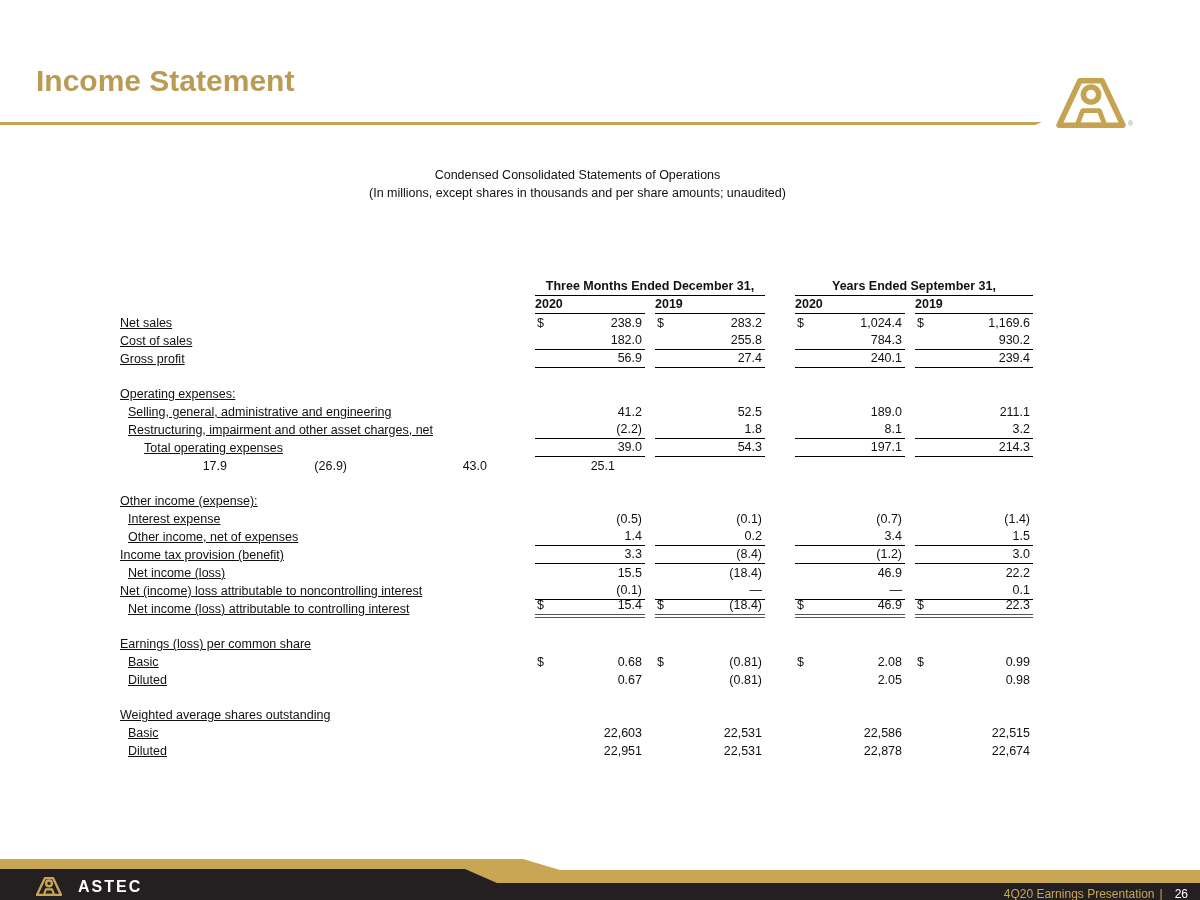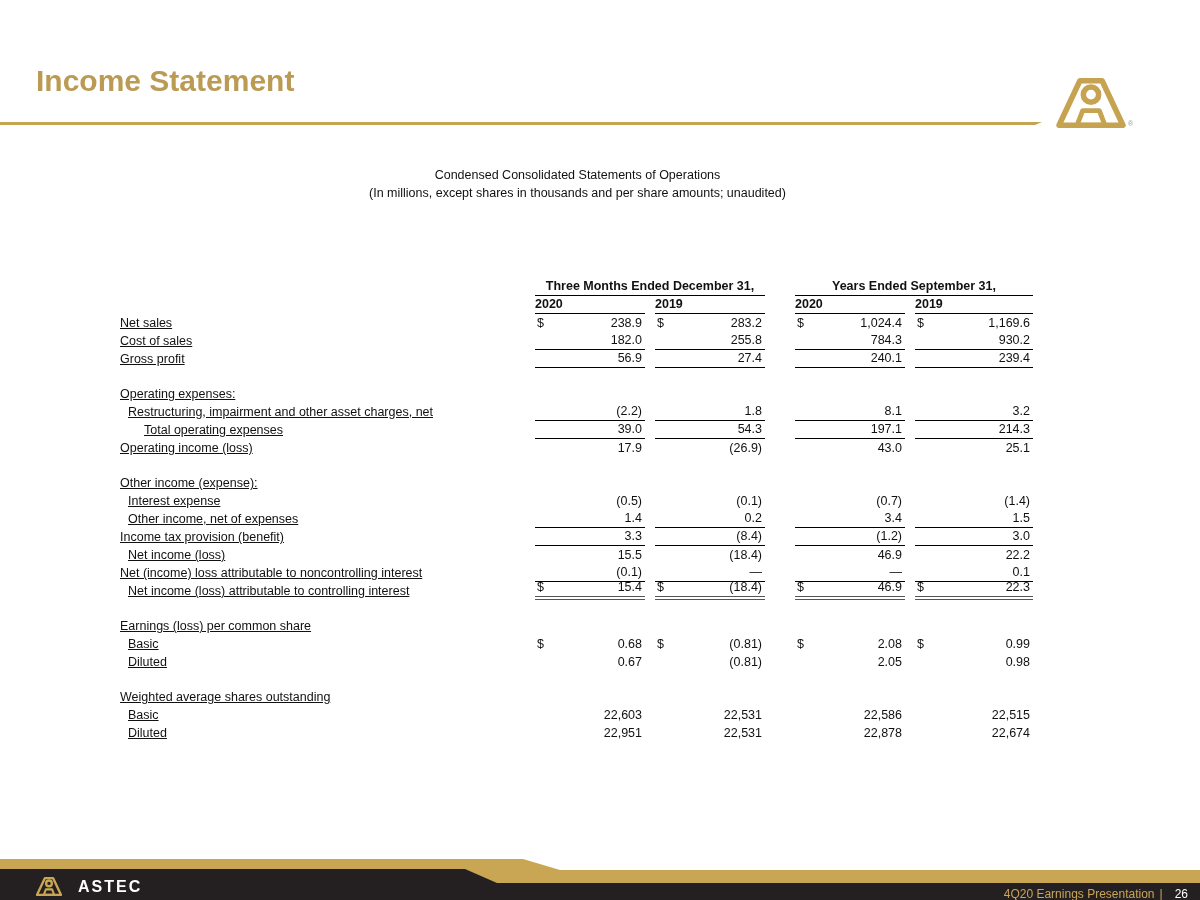--- a/index.html
+++ b/index.html
@@ -133,20 +133,39 @@
         <div class="cell val c3 ul">
           <span class="dollar"></span>
           <span class="num">239.4</span>
         </div>
       </div>
       <div class="t-row spacer"></div>
       <div class="t-row">
         <div class="cell label indent0">Operating expenses:</div>
       </div>
       <div class="t-row">
+        <div class="cell label indent1">Selling, general, administrative and engineering</div>
+        <div class="cell val c0">
+          <span class="dollar"></span>
+          <span class="num">41.2</span>
+        </div>
+        <div class="cell val c1">
+          <span class="dollar"></span>
+          <span class="num">52.5</span>
+        </div>
+        <div class="cell val c2">
+          <span class="dollar"></span>
+          <span class="num">189.0</span>
+        </div>
+        <div class="cell val c3">
+          <span class="dollar"></span>
+          <span class="num">211.1</span>
+        </div>
+      </div>
+      <div class="t-row">
         <div class="cell label indent1">Restructuring, impairment and other asset charges, net</div>
         <div class="cell val c0 ul">
           <span class="dollar"></span>
           <span class="num">(2.2)</span>
         </div>
         <div class="cell val c1 ul">
           <span class="dollar"></span>
           <span class="num">1.8</span>
         </div>
         <div class="cell val c2 ul">
@@ -171,21 +190,20 @@
         <div class="cell val c2 ul">
           <span class="dollar"></span>
           <span class="num">197.1</span>
         </div>
         <div class="cell val c3 ul">
           <span class="dollar"></span>
           <span class="num">214.3</span>
         </div>
       </div>
       <div class="t-row">
-        <div class="cell label indent0">Operating income (loss)</div>
         <div class="cell val c0">
           <span class="dollar"></span>
           <span class="num">17.9</span>
         </div>
         <div class="cell val c1">
           <span class="dollar"></span>
           <span class="num">(26.9)</span>
         </div>
         <div class="cell val c2">
           <span class="dollar"></span>

